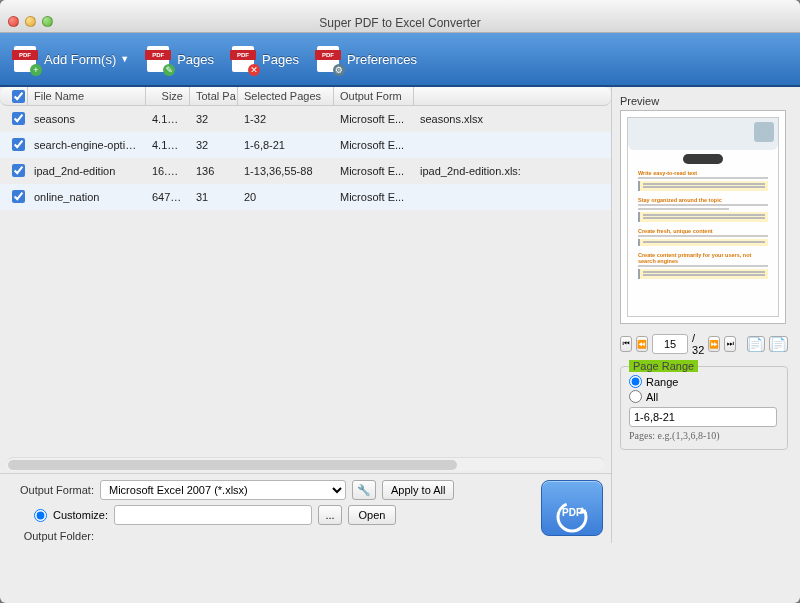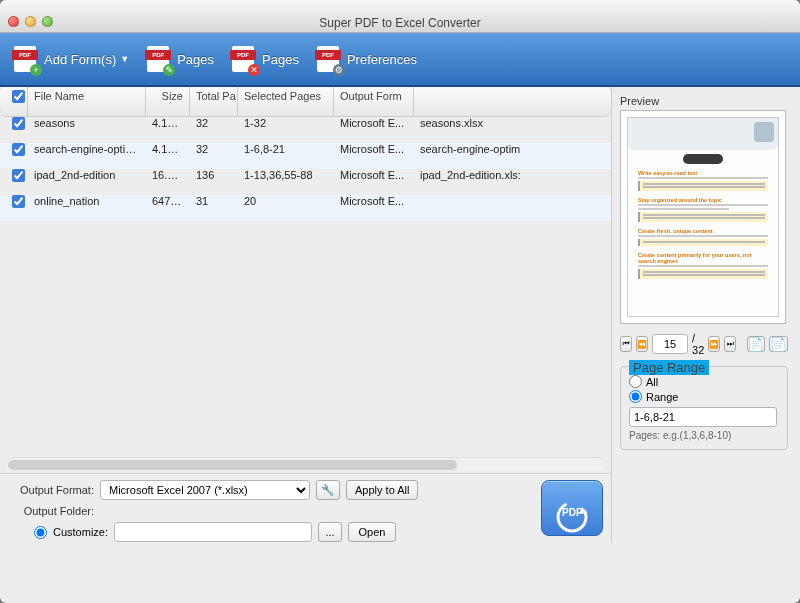--- a/index.html
+++ b/index.html
@@ -22,31 +22,31 @@
 .bred { background: #e53935; }
 .bgear { background: #607d8b; }
 .tlabel { color: white; font-size: 13px; text-shadow: 0 -1px rgba(0,0,0,.4); }
 .tarrow { color: white; font-size: 9px; margin-left: -2px; }
 
 .content { display: flex; height: 456px; }
 .left { flex: 1; display: flex; flex-direction: column; border-right: 1px solid #ccc; }
 .right { width: 188px; padding: 8px 12px 0 8px; display: flex; flex-direction: column; }
 
 .table { flex: 1; overflow: hidden; }
-.thead { display: flex; height: 30px; background: linear-gradient(#fbfbfb, #e8e8e8); border-bottom: 1px solid #ccc; font-size: 11px; color: #444; border-radius: 7px; }
+.thead { display: flex; height: 19px; background: linear-gradient(#fbfbfb, #e8e8e8); border-bottom: 1px solid #ccc; font-size: 11px; color: #444; border-radius: 7px; }
 .th { border-right: 1px solid #ccc; padding: 3px 6px; white-space: nowrap; overflow: hidden; }
 .c0 { width: 28px; }
 .c1 { width: 118px; }
 .c2 { width: 44px; text-align: right; }
 .c3 { width: 48px; }
 .c4 { width: 96px; }
 .c5 { width: 80px; }
 .c6 { flex: 1; }
 .tbody { }
-.row { display: flex; height: 26px; align-items: flex-start; font-size: 11px; color: #222; }
+.row { display: flex; height: 26px; align-items: center; font-size: 11px; color: #222; }
 .row:nth-child(even) { background: #edf3fa; }
 .td { overflow: hidden; white-space: nowrap; text-overflow: ellipsis; padding: 0 6px; }
 .chk { width: 13px; height: 13px; margin-left: 6px; accent-color: #3b7dd8; }
 
 .scrollh { height: 14px; background: #f0f0f0; border-top: 1px solid #ddd; margin: 6px 6px 2px 6px; border-radius: 7px; display: flex; }
 .thumb { width: 75%; height: 10px; margin: 2px 0 0 2px; background: #cfcfcf; border-radius: 5px; }
 
 .bottom { height: 70px; padding: 6px 8px 8px 8px; display: flex; gap: 0; border-top: 1px solid #d0d0d0; }
 .bleft { flex: 1; }
 .brow { display: flex; align-items: center; gap: 6px; margin-bottom: 5px; font-size: 11px; }
@@ -67,24 +67,24 @@
 .sh { color: #d97706; font-size: 5.5px; font-weight: bold; margin-bottom: 1px; }
 .sl { height: 2px; background: #ccc; margin-bottom: 2px; }
 .box { background: #fef3c7; border-left: 2px solid #9ca3af; padding: 2px 3px; margin-top: 2px; }
 .bl { height: 2px; background: #bbb; margin-bottom: 1px; }
 
 .pagenav { display: flex; align-items: center; justify-content: center; gap: 4px; margin-top: 8px; font-size: 11px; }
 .navbtn { width: 18px; height: 16px; background: linear-gradient(#fdfdfd,#e8e8e8); border: 1px solid #aaa; border-radius: 3px; font-size: 8px; cursor: pointer; display: inline-flex; align-items: center; justify-content: center; }
 .pagein { width: 36px; text-align: center; }
 
 .fieldset { border: 1px solid #c8c8c8; border-radius: 4px; margin-top: 10px; padding: 6px 8px 8px 8px; position: relative; }
-.fieldset .legend { position: absolute; top: -7px; left: 8px; background: #0ea5e9; padding: 0 4px; font-size: 13px; color: #444; }
+.fieldset .legend { position: absolute; top: -7px; left: 8px; background: #84cc16; padding: 0 4px; font-size: 11px; color: #444; }
 .radio-row { display: flex; align-items: center; gap: 4px; font-size: 11px; margin: 2px 0; }
 .range-input { width: 148px; border: 2px solid #5795d9; border-radius: 4px; height: 22px; margin-top: 2px; }
-.hint { font-size: 10px; color: #666; margin-top: 3px; }
+.hint { font-size: 10px; color: #666; margin-top: 3px; font-family: Liberation Serif, serif; }
 
 .iconbtn { width: 20px; height: 16px; display: inline-flex; align-items: center; justify-content: center; border: 1px solid #aaa; border-radius: 3px; background: linear-gradient(#fdfdfd,#e8e8e8); cursor: pointer; }
 </style>
 </head>
 <body>
 
 <div class="window">
   <div class="titlebar">
     <div class="traffic">
       <div class="dot red"></div>
@@ -151,21 +151,20 @@
               <div class="td c5">Microsoft E...</div>
               <div class="td c6">seasons.xlsx</div>
             </div>
             <div class="row">
               <div class="td c0"><input type="checkbox" class="chk" checked="" style=""></div>
               <div class="td c1">search-engine-optim...</div>
               <div class="td c2">4.12 MB</div>
               <div class="td c3">32</div>
               <div class="td c4">1-6,8-21</div>
               <div class="td c5">Microsoft E...</div>
-              <div class="td c6">search-engine-optim</div>
             </div>
             <div class="row">
               <div class="td c0"><input type="checkbox" class="chk" checked="" style=""></div>
               <div class="td c1">ipad_2nd-edition</div>
               <div class="td c2">16.92...</div>
               <div class="td c3">136</div>
               <div class="td c4">1-13,36,55-88</div>
               <div class="td c5">Microsoft E...</div>
               <div class="td c6">ipad_2nd-edition.xls:</div>
             </div>
@@ -180,38 +179,38 @@
           </div>
       </div>
       <div class="scrollh">
           <div class="thumb"></div>
         </div>
 
       <div class="bottom">
         <div class="bleft">
           <div class="brow">
             <span class="lbl">Output Format:</span>
-            <select style="width:210px">
+            <select style="width:246px">
               <option>Microsoft Excel 2007 (*.xlsx)</option>
             </select>
             <button class="btn btnsq">
                 <span>🔧</span>
               </button>
             <button class="btn">Apply to All</button>
-          </div>
-          <div class="brow">
-            <span class="lbl">Output Folder:</span>
           </div>
           <div class="brow">
             <span style="width:20px"></span>
             <input type="radio" checked="" style="">
             <span>Customize:</span>
             <input type="text" style="width: 198px;" value="">
             <button class="btn btnsq">...</button>
             <button class="btn" style="width:48px">Open</button>
+          </div>
+          <div class="brow">
+            <span class="lbl">Output Folder:</span>
           </div>
         </div>
         <div class="convert-btn">
           <div class="convert-inner">
             <svg width="36" height="36" viewBox="0 0 36 36">
                 <circle cx="18" cy="18" r="14" fill="none" stroke="white" stroke-width="3" stroke-dasharray="60 20"></circle>
                 <polygon points="28,8 33,14 25,15" fill="white"></polygon>
               </svg>
             <span style="font-size:10px;margin-top:-28px">PDF</span>
           </div>
@@ -272,25 +271,25 @@
         <button class="iconbtn">
             <span>📄</span>
           </button>
         <button class="iconbtn">
             <span>📄</span>
           </button>
       </div>
       <div class="fieldset">
         <div class="legend">Page Range</div>
         <div class="radio-row">
+            <input type="radio" name="pr" checked="" style="">
+            <span>Range</span>
+          </div>
+        <div class="radio-row">
             <input type="radio" name="pr" style="">
             <span>All</span>
           </div>
-        <div class="radio-row">
-            <input type="radio" name="pr" checked="" style="">
-            <span>Range</span>
-          </div>
         <input type="text" class="range-input" value="1-6,8-21" style="">
         <div class="hint">Pages: e.g.(1,3,6,8-10)</div>
       </div>
     </div>
   </div>
 </div>
 
 </body></html>

